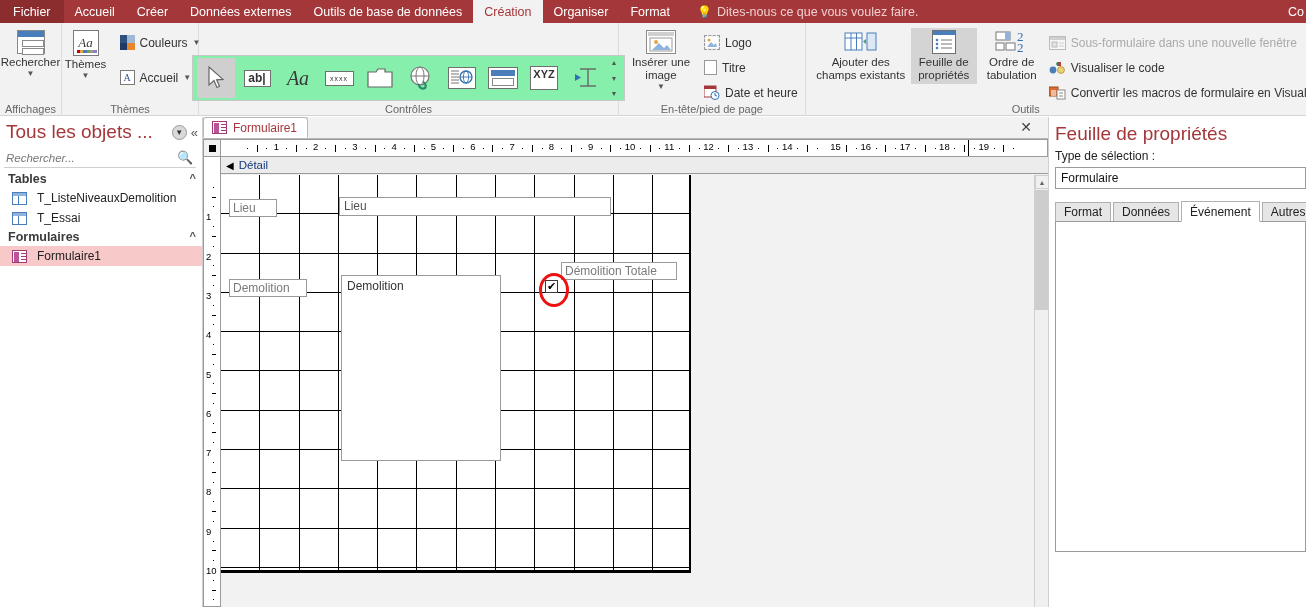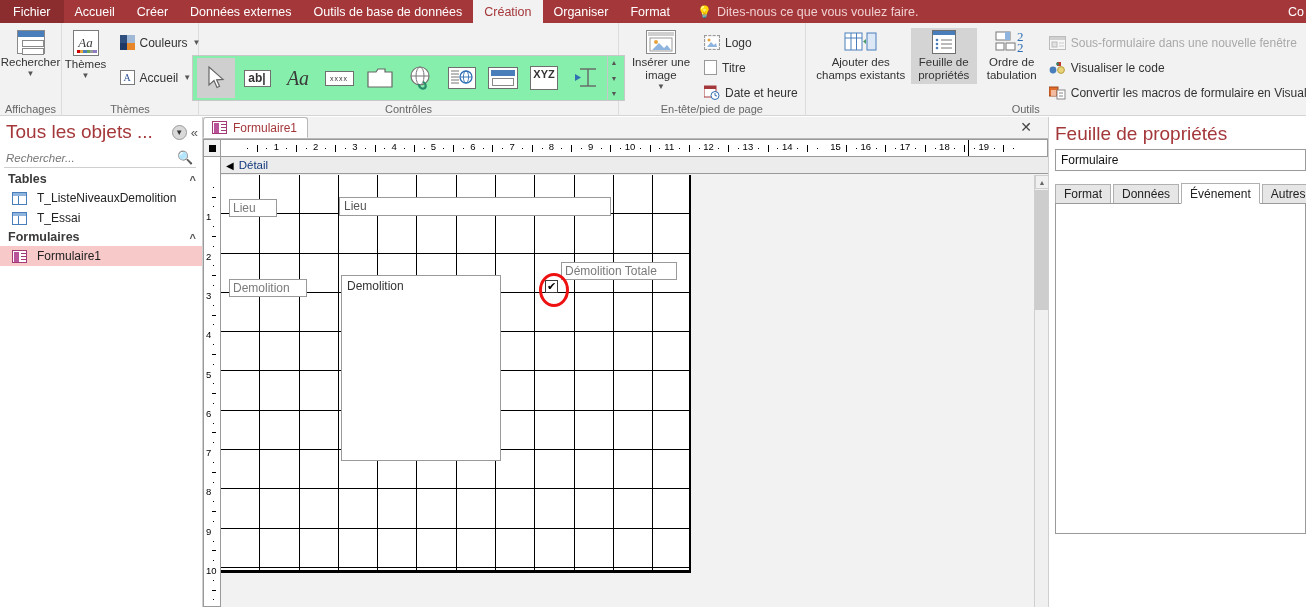--- a/index.html
+++ b/index.html
@@ -114,21 +114,21 @@
   .nav-search {
     display:flex; align-items:center; margin: 3px 6px 2px 4px;
     border-bottom:1px solid #cfcfcf; height:20px;
   }
   .nav-search input{
     border:0; outline:0; flex:1; font-size:11.5px; font-style:italic; color:#555;
     font-family:"Liberation Sans", sans-serif; background:transparent;
   }
   .magnifier{ color:#2f6fb3; font-size:13px; padding-right:2px; }
   .navgroup {
-    display:flex; align-items:flex-end; padding:2px 6px 2px 8px; font-size:12.5px;
+    display:flex; align-items:flex-start; padding:2px 6px 2px 8px; font-size:12.5px;
     font-weight:bold; color:#3a3a3a; background:#ffffff;
   }
   .navgroup .chev{ margin-left:auto; font-size:11px; color:#555; }
   .navitem { display:flex; align-items:center; gap:10px; padding:3px 6px 3px 12px; font-size:12px; color:#222; }
   .navitem.sel { background:#f7c9c9; }
   .ic-table { width:15px;height:13px;border:1px solid #4a7ebb;background:#fff; }
   .ic-table::before{content:"";position:absolute;left:0;top:0;right:0;height:3px;background:#8fb4dd;}
   .ic-table::after{content:"";position:absolute;left:5px;top:3px;bottom:0;width:1px;background:#4a7ebb;}
   .ic-form { width:15px;height:13px;border:1px solid #a23a76;background:#fff; }
   .ic-form::before{content:"";position:absolute;left:1px;top:1px;width:5px;height:10px;background:#b9539a;}
@@ -708,20 +708,21 @@
         <div class="vscroll">
           <div class="arr">▲</div>
           <div class="thumb"></div>
         </div>
       </div>
     </div>
   </div>
 
   <div class="propsheet">
     <div class="prop-title">Feuille de propriétés</div>
+    <div class="prop-sub">Type de sélection :</div>
     <div class="prop-select">
       <span>Formulaire</span>
     </div>
     <div class="prop-tabs">
       <div class="ptab">
           <span>Format</span>
         </div>
       <div class="ptab">
           <span>Données</span>
         </div>

